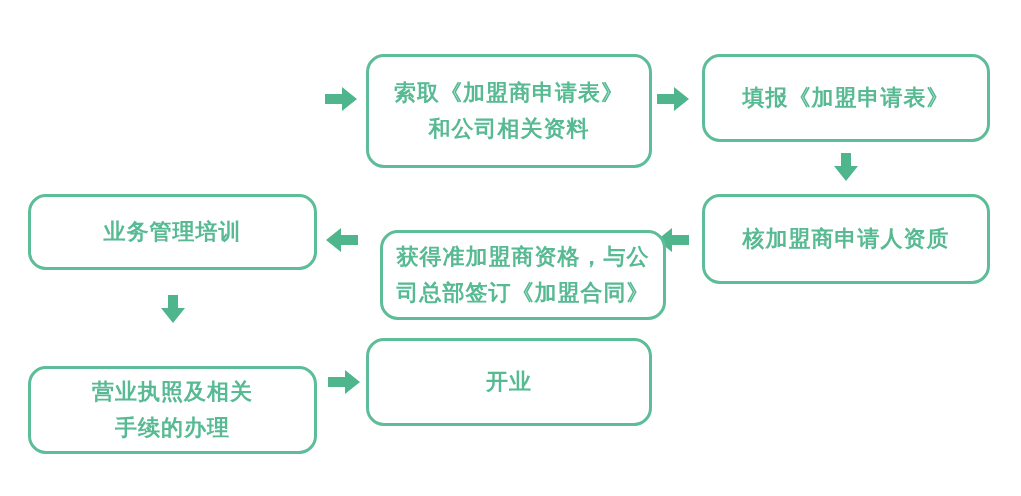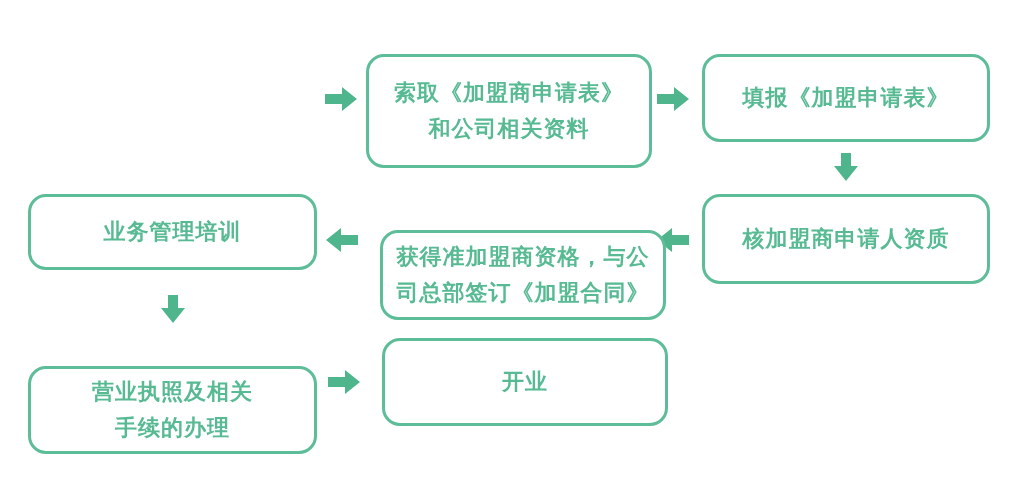--- a/index.html
+++ b/index.html
@@ -113,17 +113,17 @@
     <span>营业执照及相关</span>
     <span>手续的办理</span>
   </div>
 
   <div class="arrow" style="left:328px;top:370px;width:32px;height:24px;">
     <svg width="32" height="24" viewBox="0 0 32 24">
         <path fill="currentColor" d="M0,7 L17,7 L17,0 L32,12 L17,24 L17,17 L0,17 Z"></path>
       </svg>
   </div>
 
-  <div class="node boxed" style="left:366px;top:338px;width:286px;height:88px;margin-left:16px;">
+  <div class="node boxed" style="left:366px;top:338px;width:286px;height:88px;">
     <span>开业</span>
   </div>
 
 </div>
 
 </body></html>

